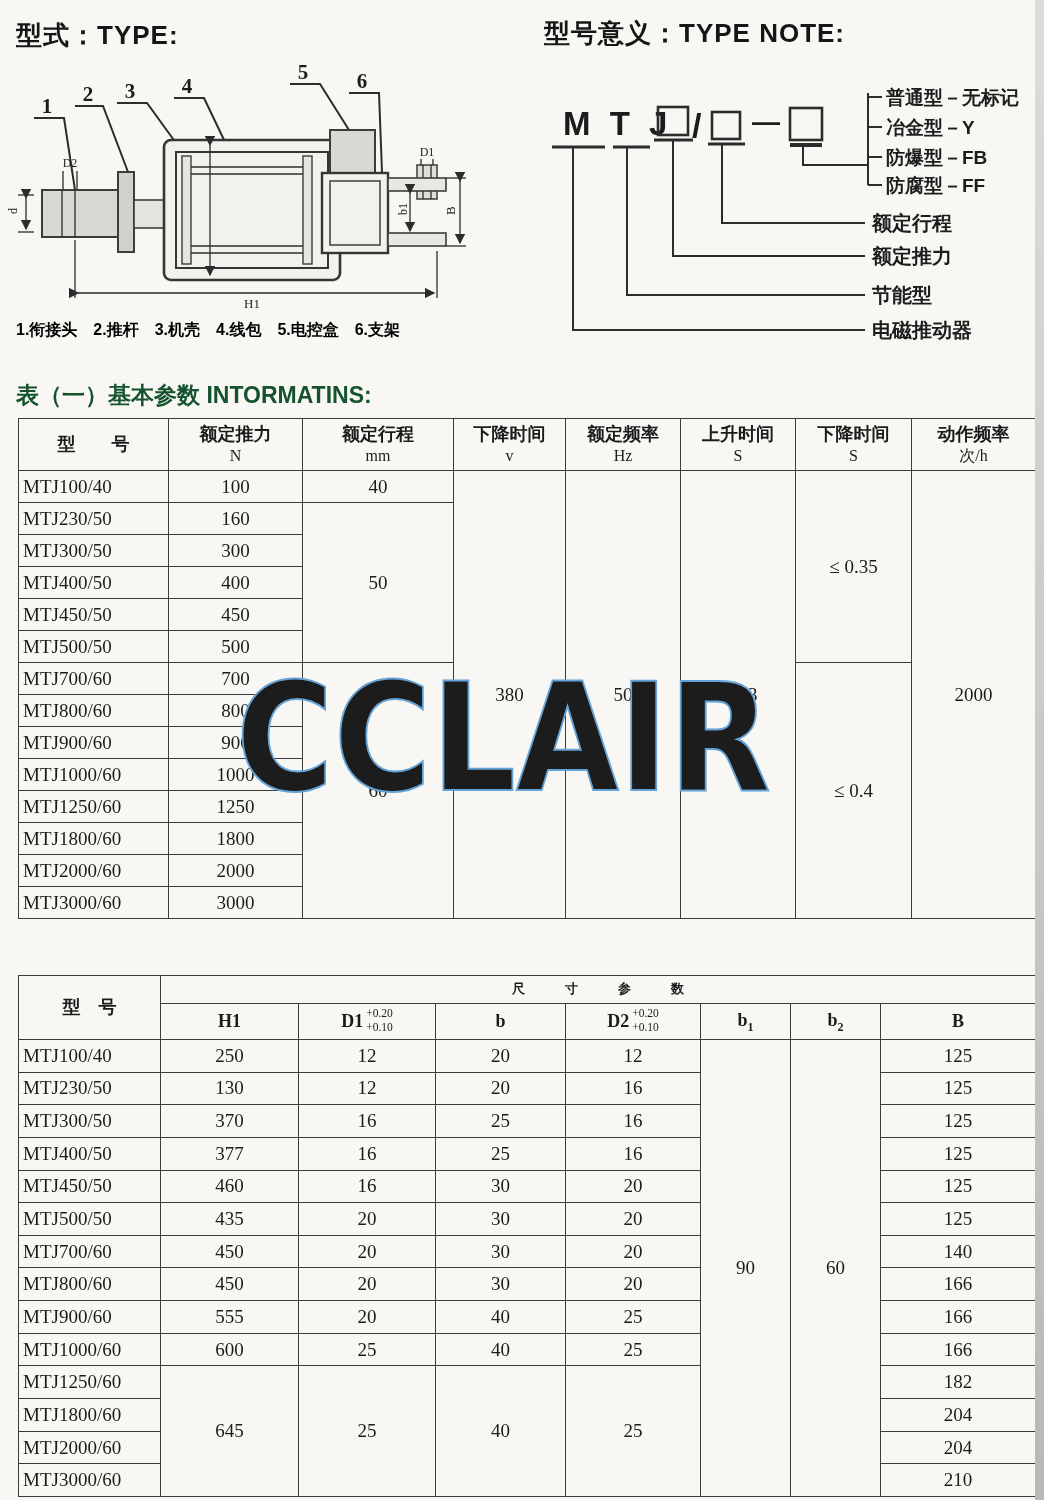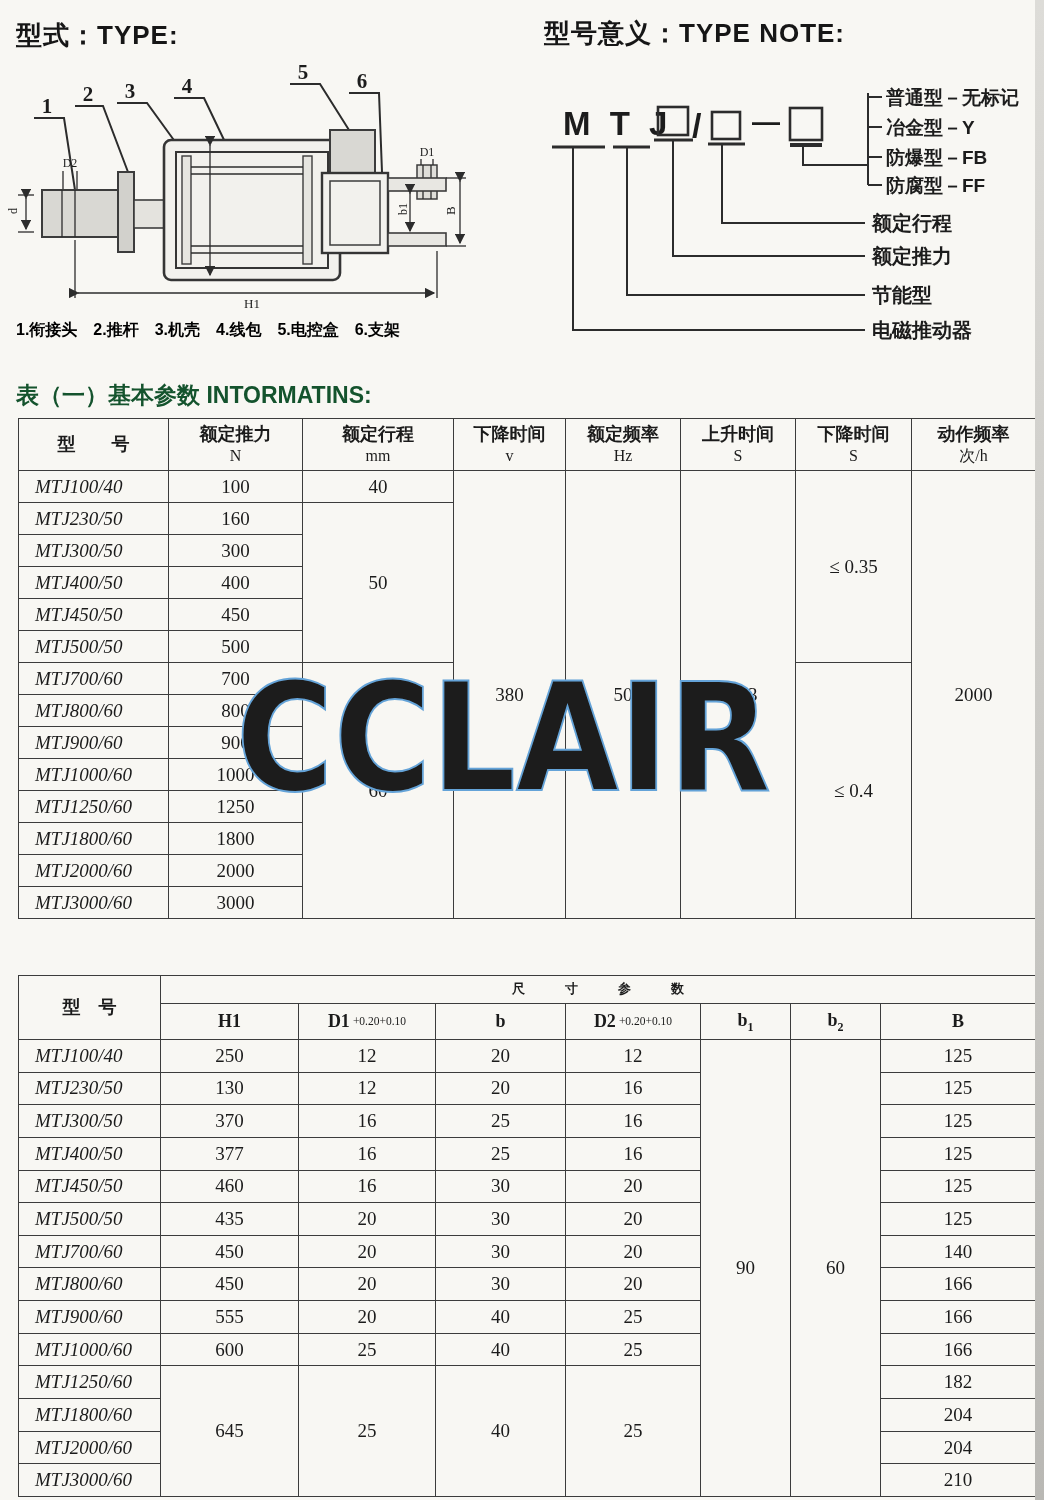--- a/index.html
+++ b/index.html
@@ -14,27 +14,27 @@
   .tbl-title{position:absolute; font-weight:bold; font-size:23px; color:#14532d;}
   .caption{position:absolute; font-weight:bold; font-size:16px; color:#000000; white-space:pre;}
   .tbl-wrap{position:absolute; background:transparent;}
   table{border-collapse:collapse; table-layout:fixed; width:100%; height:100%;}
   th,td{
     border:1.6px solid #3c3c3c; text-align:center; vertical-align:middle; padding:0;
     font-family:"Liberation Serif","DejaVu Serif",serif; font-size:19px; color:#1b1b1b; overflow:hidden;
   }
   thead th{font-family:"Liberation Sans",sans-serif; font-weight:bold; font-size:18px; line-height:1.25;}
   .h-unit{font-family:"Liberation Serif","DejaVu Serif",serif; font-weight:normal; font-size:16px;}
-  tbody td:first-child{text-align:left; padding-left:16px;font-style:italic;}
+  tbody td:first-child{text-align:left; padding-left:4px;}
   #t1 thead tr{height:52px;}
   #t2 thead tr.r1{height:28px;}
   #t2 thead tr.r2{height:36px;}
   #t2 .span-th{letter-spacing:40px; text-indent:40px; font-size:13px;}
   .sub-main{font-size:18px; font-family:"Liberation Serif","DejaVu Serif",serif; font-weight:bold;}
-  .tol-stack{display:inline-flex; flex-direction:row; font-size:11.5px; line-height:1.2;
+  .tol-stack{display:inline-flex; flex-direction:column; font-size:11.5px; line-height:1.2;
     font-family:"Liberation Serif","DejaVu Serif",serif; font-weight:normal; vertical-align:middle;
     margin-left:3px; text-align:left; transform:translateY(-1px);}
   .sub-idx{font-size:12px; vertical-align:sub; font-family:"Liberation Serif","DejaVu Serif",serif;}
   svg{position:absolute; overflow:visible;}
   svg text{fill:#1c1c1c;}
   .dline{stroke:#2c2c2c; stroke-width:2; fill:none;}
   .thin{stroke:#2c2c2c; stroke-width:1.3; fill:none;}
   .wm{pointer-events:none;}
 </style>
 </head>

